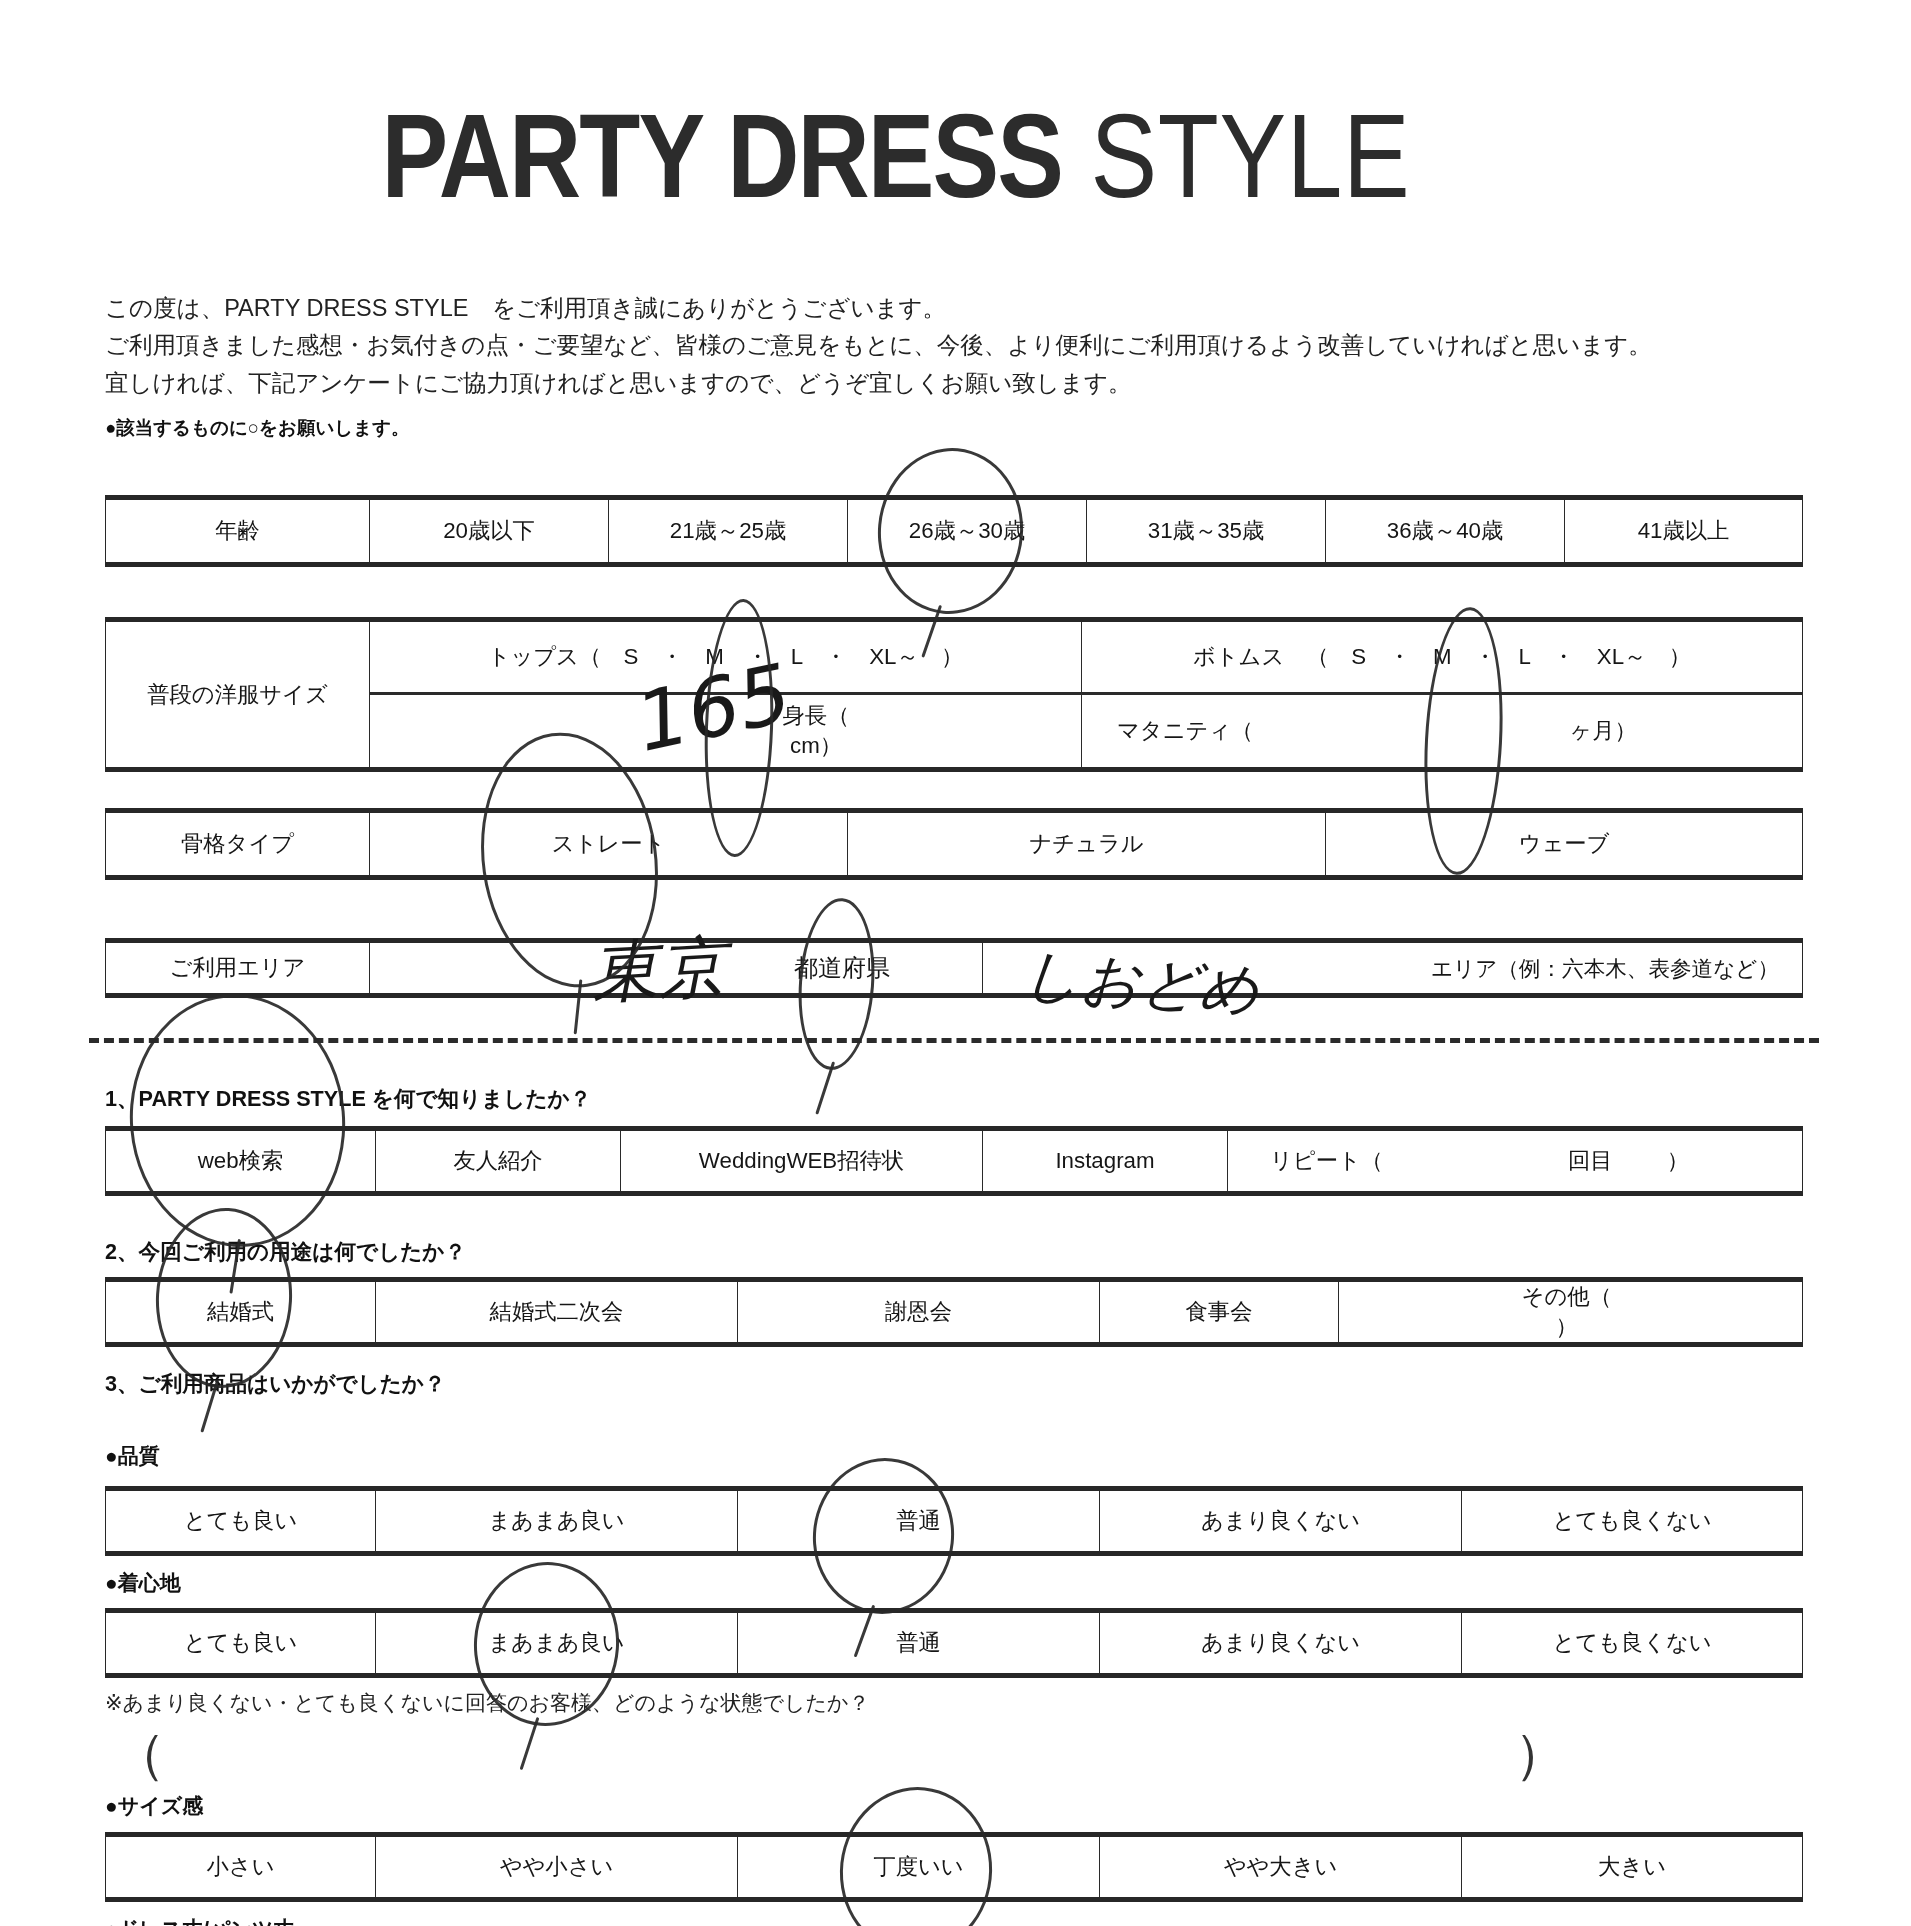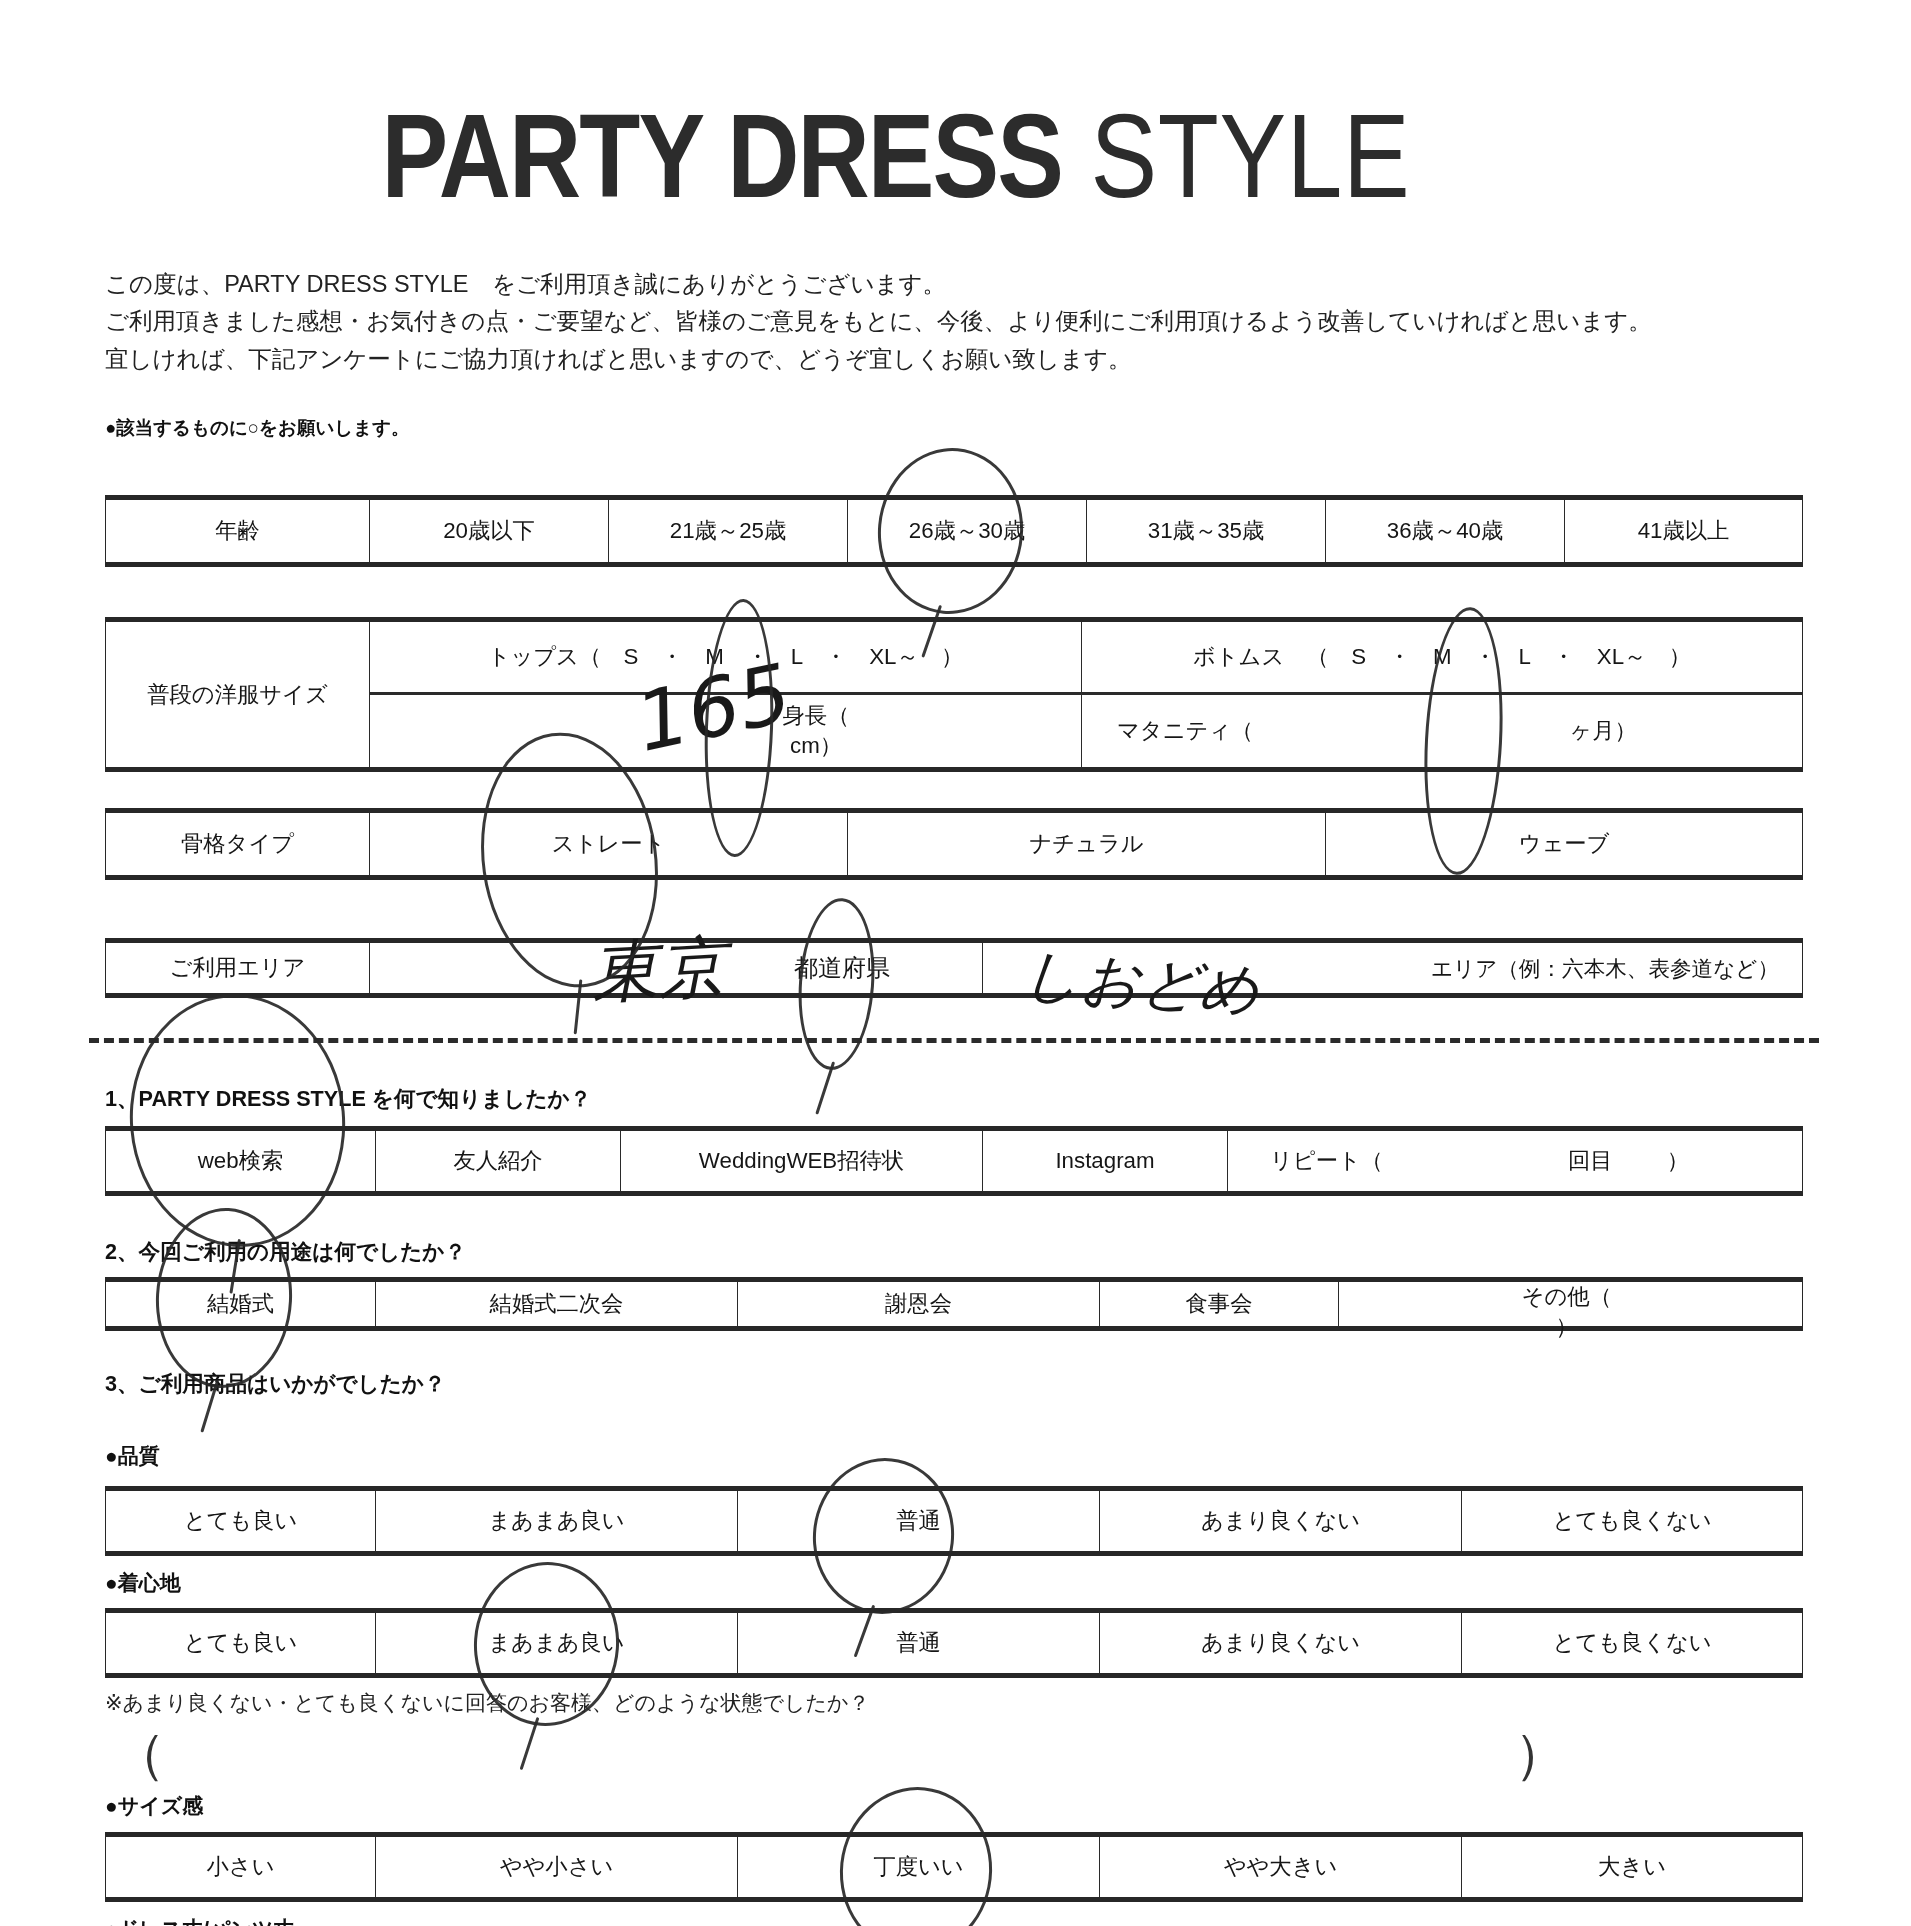--- a/index.html
+++ b/index.html
@@ -4,21 +4,21 @@
 <style>
   html,body{margin:0;padding:0;background:#ffffff;}
   body{width:1911px;height:2703px;position:relative;font-family:"Liberation Sans","DejaVu Sans",sans-serif;color:#1c1c1c;overflow:hidden;}
   .abs{position:absolute;}
   
   .title{position:absolute;top:96px;left:0;right:119px;text-align:center;white-space:nowrap;
          transform:scaleX(.84);letter-spacing:-2.3px;font-size:119px;line-height:1;color:#2c2c2c;}
   .title .main{font-weight:700;}
   .title .sub{font-weight:300;letter-spacing:0.8px;}
   
-  .intro{left:105px;font-size:23.5px;white-space:nowrap;color:#222;}
+  .intro{left:105px;font-size:23.5px;white-space:nowrap;color:#222;margin-top:24px;}
   .instruction{left:105px;font-size:18.5px;font-weight:700;color:#111;}
   .qheading{left:105px;font-size:21.6px;font-weight:700;color:#111;white-space:nowrap;}
   .sectlabel{left:105px;font-size:21px;font-weight:700;color:#111;white-space:nowrap;}
   .note{left:105px;font-size:21px;color:#222;white-space:nowrap;}
   .bigparen{font-size:54px;font-weight:300;color:#333;}
   
   .tbl{position:absolute;left:105px;width:1698px;box-sizing:border-box;background:#fff;
        border:1.5px solid #272727;border-top-width:5px;border-bottom-width:5px;display:flex;}
   .cell{box-sizing:border-box;border-right:1.5px solid #2a2a2a;display:flex;align-items:center;
         justify-content:center;font-size:22.3px;color:#161616;white-space:nowrap;}
@@ -121,21 +121,21 @@
   <div class="cell repeat-cell">
     <span>リピート（</span>
     <span class="sp1"></span>
     <span>回目</span>
     <span class="sp2"></span>
     <span>）</span>
   </div>
 </div>
 
 <div class="abs qheading" style="top:1237px">2、今回ご利用の用途は何でしたか？</div>
-<div class="tbl" style="top:1277px;height:54px">
+<div class="tbl" style="top:1277px;height:70px">
   <div class="cell" style="width:270px">結婚式</div>
   <div class="cell" style="width:362px">結婚式二次会</div>
   <div class="cell" style="width:362px">謝恩会</div>
   <div class="cell" style="width:239px">食事会</div>
   <div class="cell other-cell">
     <span>その他（</span>
     <span>）</span>
   </div>
 </div>
 

